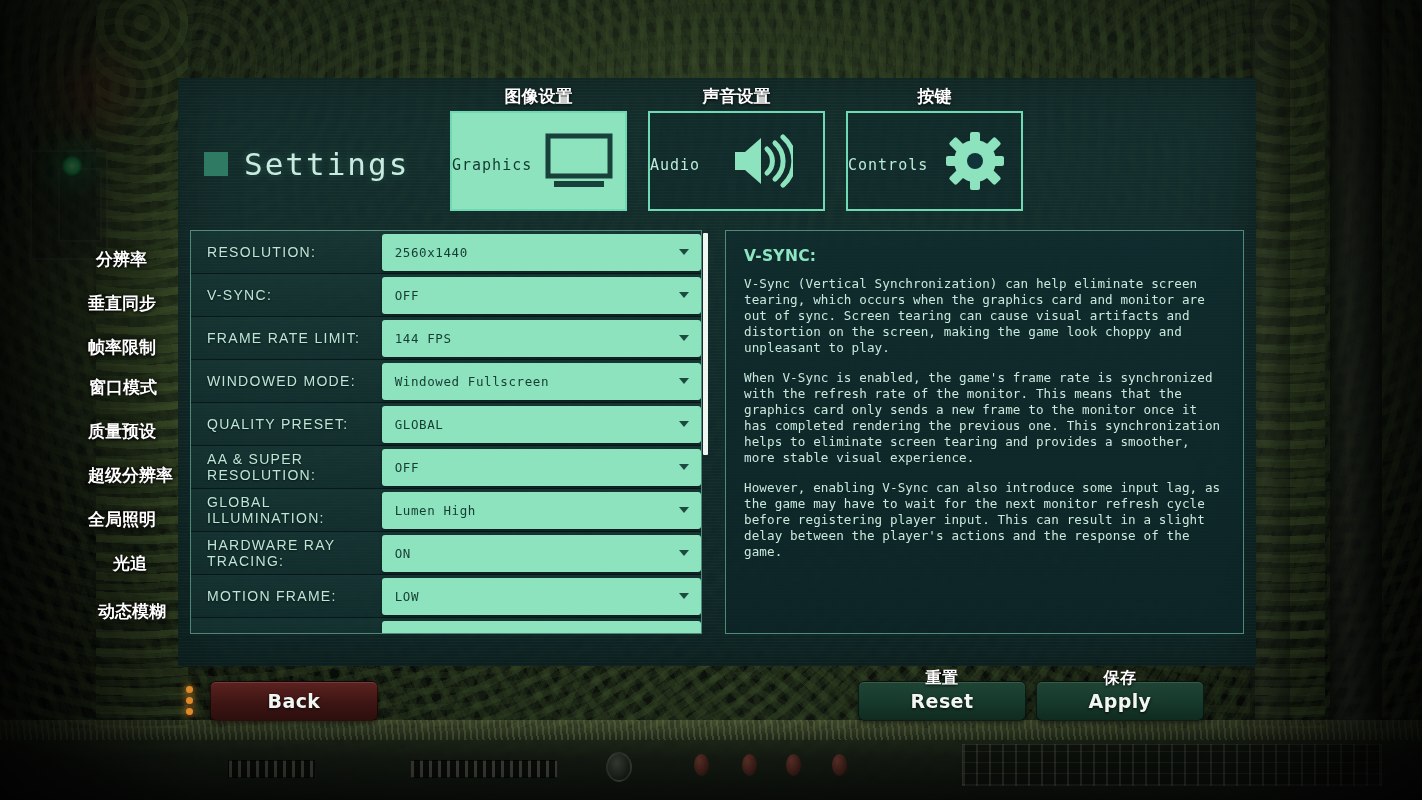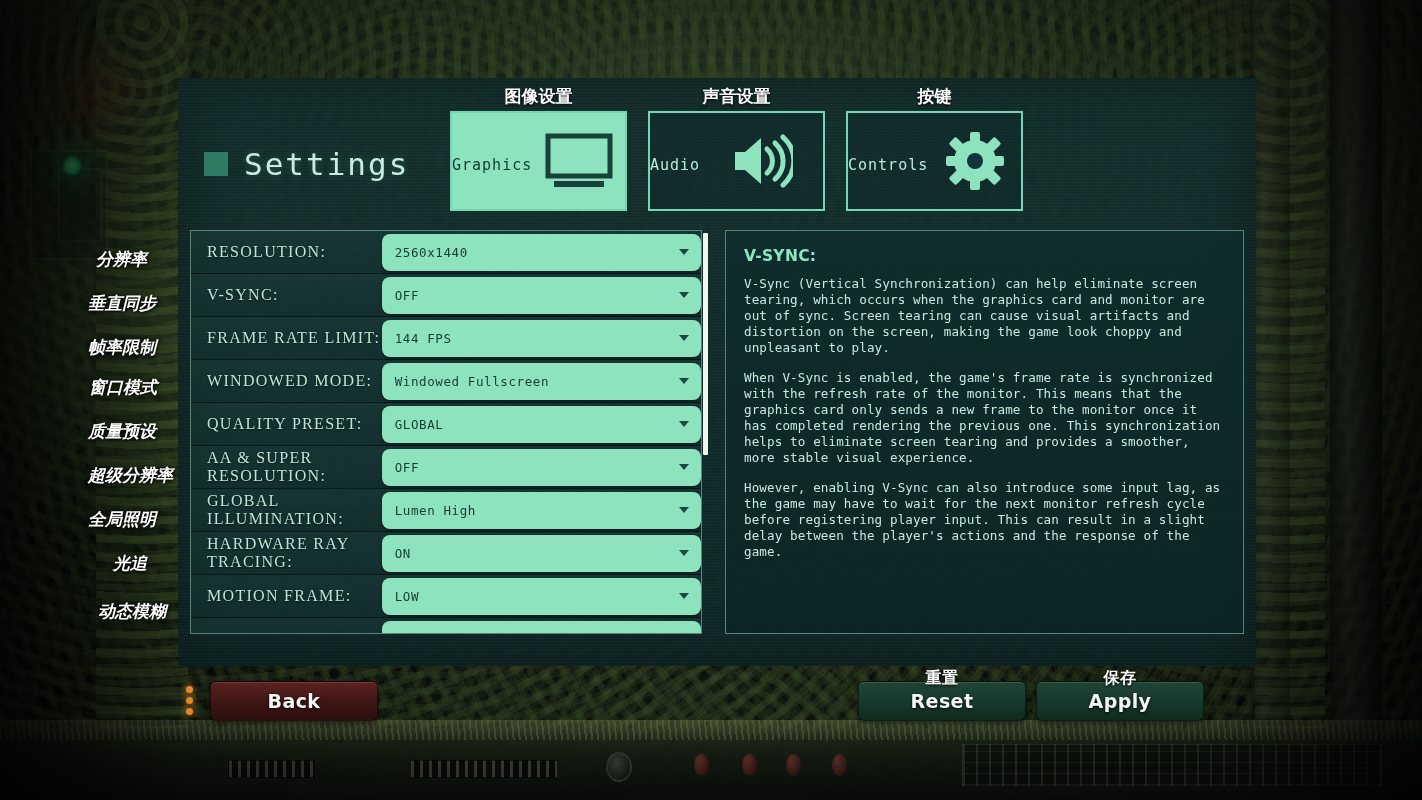--- a/index.html
+++ b/index.html
@@ -102,21 +102,20 @@
       repeating-linear-gradient(90deg, rgba(170,168,150,0.22) 0 2px, rgba(0,0,0,0) 2px 13px),
       repeating-linear-gradient(0deg, rgba(150,148,130,0.16) 0 1px, rgba(0,0,0,0) 1px 11px),
       rgba(10,14,10,0.55);
     border: 1px solid rgba(90,96,84,0.25);
   }
 
   
   .cn-left {
     position: absolute; left: 0; top: 0; width: 186px; height: 800px;
     font-family: "DejaVu Sans", sans-serif;
-    font-style: italic;
   }
   .cn-left .cn {
     position: absolute; color: #ffffff; font-size: 17px; font-weight: 600;
     text-shadow: 0 1px 3px rgba(0,0,0,0.95), 0 0 6px rgba(0,0,0,0.8);
     white-space: nowrap;
   }
 
   
   .main-panel {
     position: absolute; left: 178px; top: 78px; width: 1078px; height: 588px;
@@ -166,27 +165,27 @@
     position: absolute; left: 12px; top: 152px; width: 512px; height: 404px;
     border: 1px solid rgba(130,220,190,0.55);
     overflow: hidden;
   }
   .srow {
     position: relative; height: 43px; display: flex; align-items: center;
     border-bottom: 1px solid rgba(6,20,22,0.85);
     background: linear-gradient(180deg, rgba(25,60,58,0.55), rgba(19,50,49,0.55));
   }
   .srow .slabel {
-    width: 202px; padding-left: 16px; font-size: 16px; letter-spacing: 1.3px;
-    color: #bde6d6; font-family: Liberation Serif, serif;
+    width: 202px; padding-left: 16px; font-size: 14px; letter-spacing: 1.3px;
+    color: #bde6d6; font-family: Liberation Sans, sans-serif;
     text-shadow: 0 1px 2px rgba(0,0,0,0.6);
   }
   .sval {
     position: relative; width: 340px; height: 37px; background: #8ce3bd;
-    border-radius: 8px; display: flex; align-items: center;
+    border-radius: 3px; display: flex; align-items: center;
     box-shadow: 0 2px 3px rgba(0,0,0,0.35);
   }
   .sval .vtxt {
     padding-left: 13px; font-size: 12.5px; color: #173c35; letter-spacing: .6px;
     font-family: "DejaVu Sans Mono", monospace;
   }
   .sval .caret {
     position: absolute; right: 12px; top: 50%; transform: translateY(-50%);
     width: 0; height: 0; border-left: 5px solid transparent; border-right: 5px solid transparent;
     border-top: 6px solid #1d4a40;

